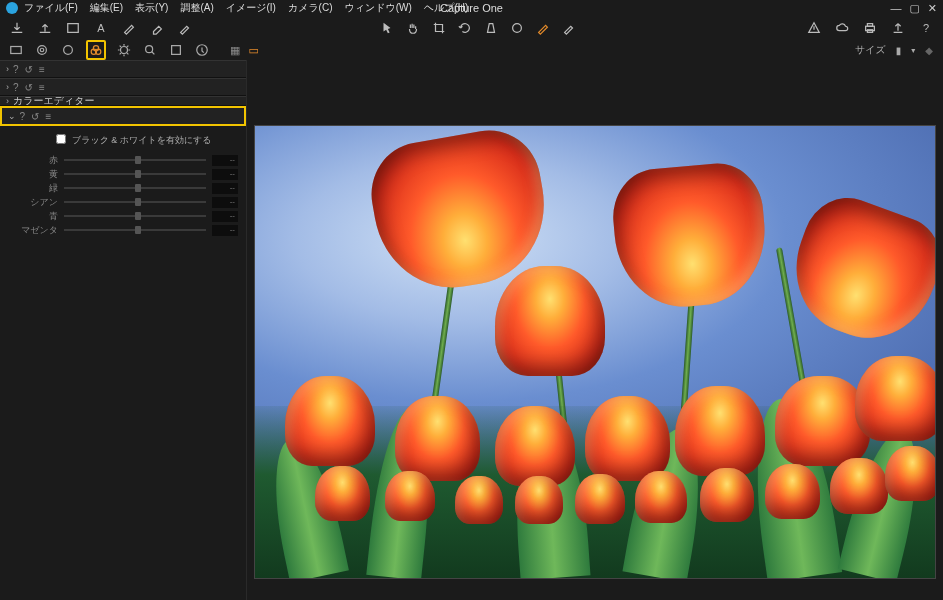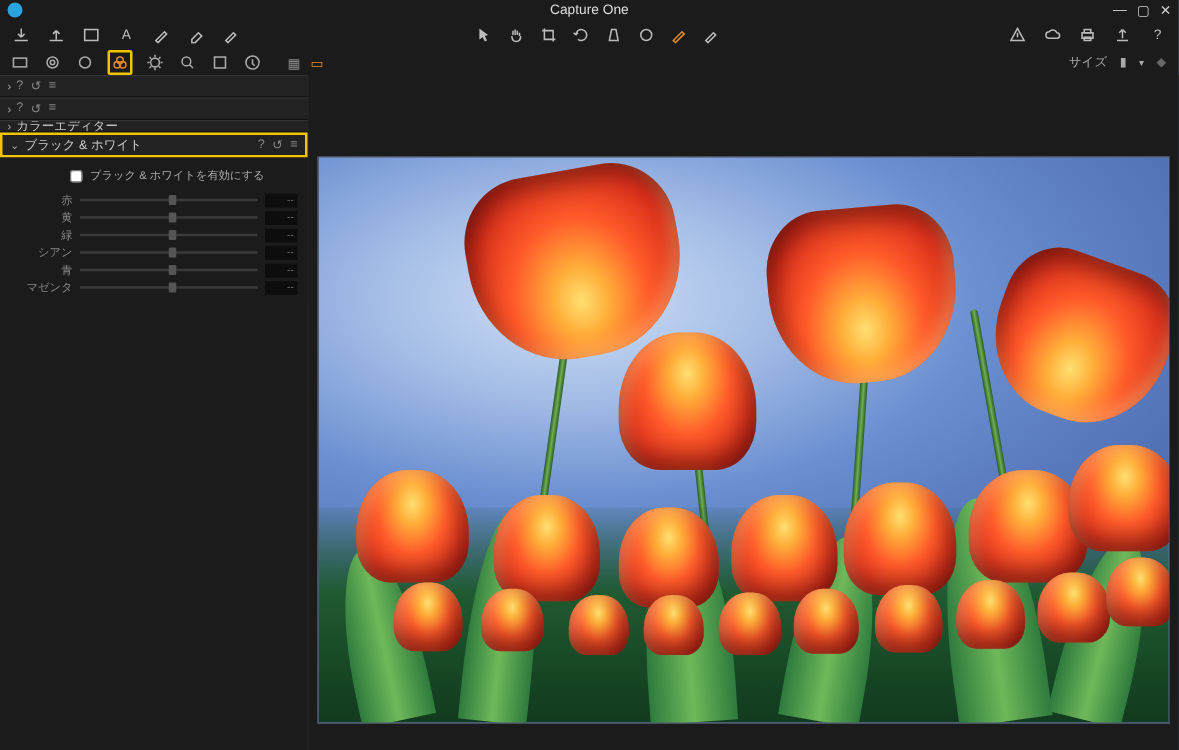--- a/index.html
+++ b/index.html
@@ -29,21 +29,21 @@
   .viewer-topright { margin-left: auto; padding-right: 10px; display: flex; gap: 10px; align-items: center; font-size: 10px; color: #aaa; }
   
   .content { display: flex; height: calc(600px - 60px); }
   .sidebar { width: 247px; background: #1b1b1b; border-right: 1px solid #2a2a2a; }
   .panel-head { display: flex; align-items: center; height: 18px; padding: 0 6px; background: #222; border-top: 1px solid #333; border-bottom: 1px solid #111; font-size: 10px; color: #ccc; }
   .panel-head .chev { margin-right: 4px; font-size: 9px; color: #aaa; }
   .panel-head .title { flex: 1; white-space: nowrap; overflow: hidden; }
   .panel-head .picons { display: flex; gap: 6px; color: #888; font-size: 10px; }
   .panel-head.highlight { border: 2px solid #f2c400; height: 20px; }
   .bw-body { padding: 6px 8px 10px 8px; background: #1b1b1b; }
-  .bw-enable { display: flex; align-items: center; gap: 6px; font-size: 9px; color: #aaa; margin: 2px 0 6px 48px; }
+  .bw-enable { display: flex; gap: 6px; font-size: 9px; color: #aaa; margin: 2px 0 6px 48px; }
   .bw-enable input { width: 10px; height: 10px; accent-color: #555; }
   .slider-row { display: flex; align-items: center; height: 14px; gap: 6px; }
   .slider-row .lbl { width: 50px; text-align: right; font-size: 9px; color: #888; }
   .slider-row .track { flex: 1; height: 2px; background: #3a3a3a; position: relative; }
   .slider-row .track::after { content: ""; position: absolute; left: 50%; top: -3px; width: 6px; height: 8px; background: #555; border-radius: 1px; }
   .slider-row .val { width: 26px; height: 11px; background: #0d0d0d; font-size: 8px; color: #777; text-align: right; padding-right: 3px; }
   
   .viewer { flex: 1; display: flex; flex-direction: column; background: #1b1b1b; }
   .canvas { flex: 1; display: flex; align-items: center; justify-content: center; padding: 50px 6px 6px 6px; }
   .image { width: 682px; height: 454px; background: #6b8fce; border: 1px solid #444; position: relative; overflow: hidden; }
@@ -52,20 +52,30 @@
   .green { position: absolute; left: 0; right: 0; bottom: 0; height: 38%; background: linear-gradient(180deg, rgba(30,80,40,0.1) 0%, #1f5a30 40%, #123a1e 100%); }
   .leaf { position: absolute; background: linear-gradient(90deg, #2e7a3d, #6fb85a 50%, #2e7a3d); border-radius: 50% 50% 0 0 / 80% 80% 0 0; }
   .tulip { position: absolute; border-radius: 45% 45% 30% 30% / 55% 55% 35% 35%; background: radial-gradient(ellipse at 50% 30%, #ffe070 0%, #ffae3a 18%, #ff5a2a 45%, #d62c1a 75%, #8c140c 100%); box-shadow: inset -6px -10px 18px rgba(0,0,0,0.35), inset 6px 6px 12px rgba(255,230,150,0.35); }
   .stem { position: absolute; width: 6px; background: linear-gradient(90deg, #2a5a2a, #6fae4e, #2a5a2a); border-radius: 3px; }
 </style>
 </head>
 <body>
 
 <div class="titlebar">
   <div class="app-icon"></div>
+  <div class="menubar">
+    <span>ファイル(F)</span>
+    <span>編集(E)</span>
+    <span>表示(Y)</span>
+    <span>調整(A)</span>
+    <span>イメージ(I)</span>
+    <span>カメラ(C)</span>
+    <span>ウィンドウ(W)</span>
+    <span>ヘルプ(H)</span>
+  </div>
   <div class="title-center">Capture One</div>
   <div class="win-controls">
     <span>—</span>
     <span>▢</span>
     <span>✕</span>
   </div>
 </div>
 
 <div class="maintoolbar">
   <div class="tb-left">
@@ -249,21 +259,20 @@
           <span>↺</span>
           <span>≡</span>
         </span>
     </div>
     <div class="panel-head" style="height:10px;overflow:hidden;">
       <span class="chev">›</span>
       <span class="title">カラーエディター</span>
     </div>
     <div class="panel-head highlight">
       <span class="chev">⌄</span>
-      <span class="title">ブラック &amp; ホワイト</span>
       <span class="picons">
           <span>?</span>
           <span>↺</span>
           <span>≡</span>
         </span>
     </div>
     <div class="bw-body">
       <label class="bw-enable">
         <input type="checkbox" style="">
         <span>ブラック &amp; ホワイトを有効にする</span>

